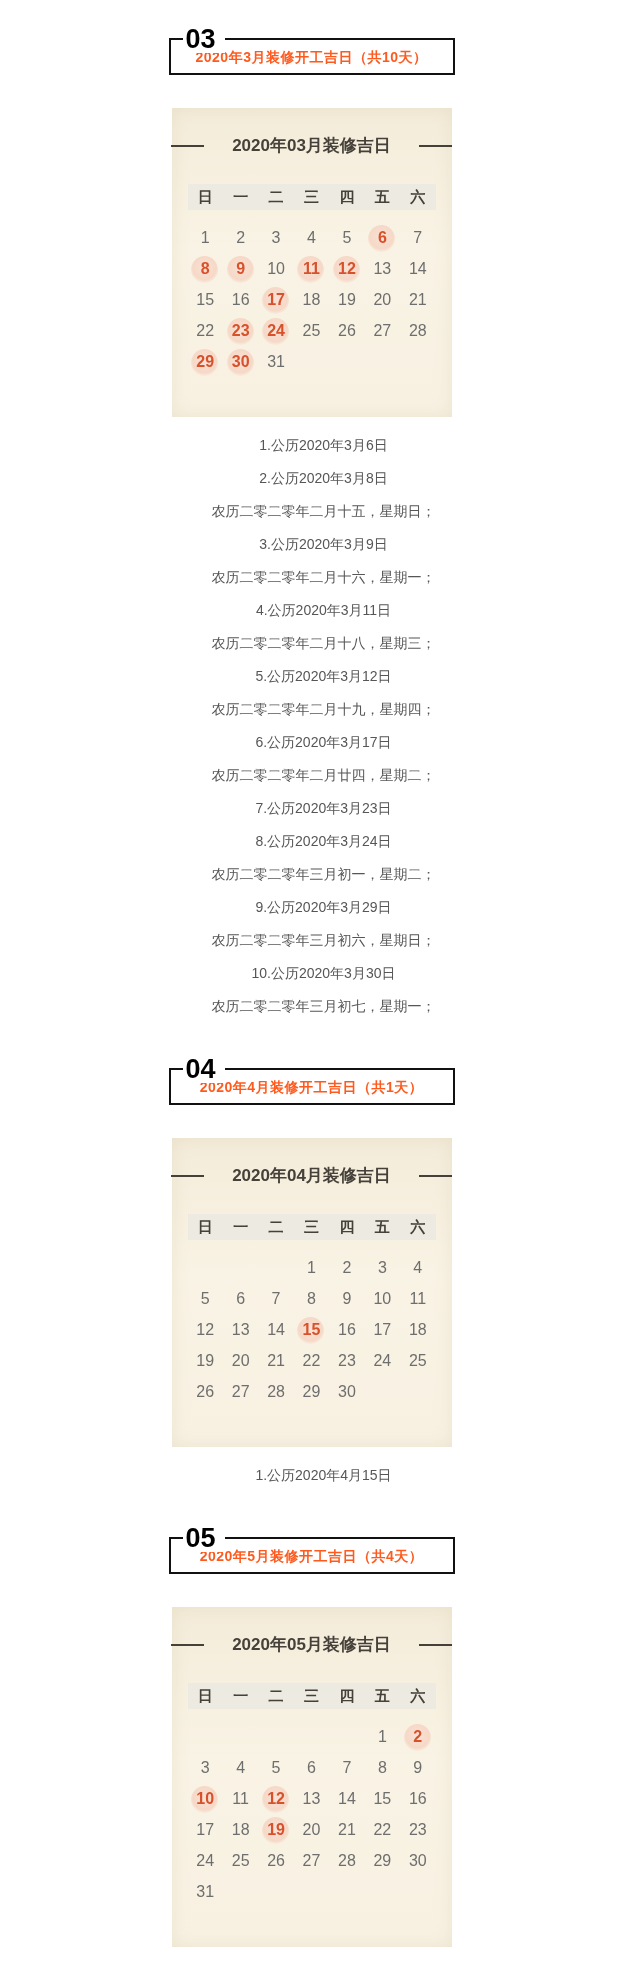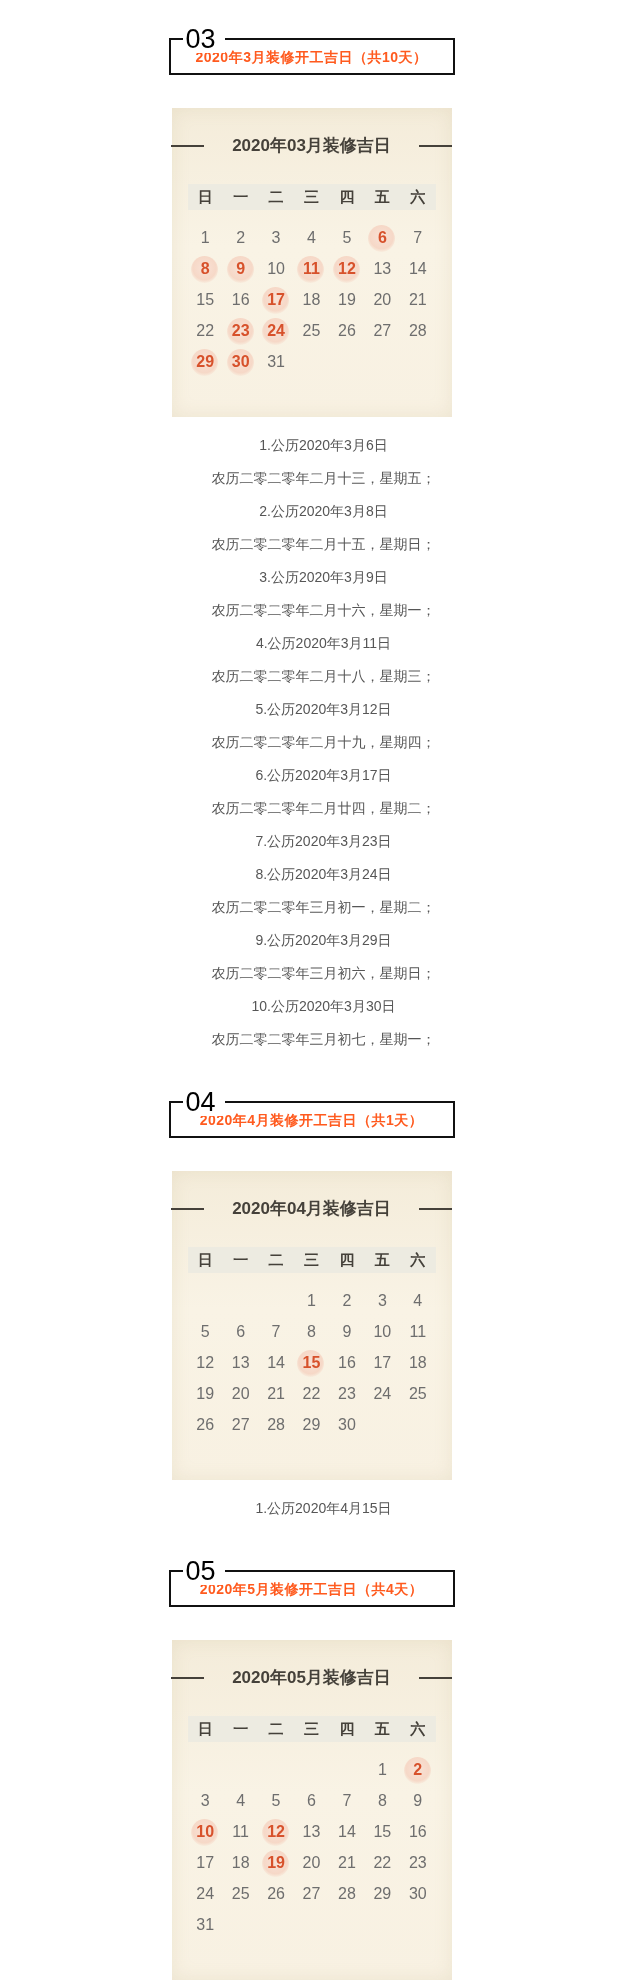--- a/index.html
+++ b/index.html
@@ -25,21 +25,21 @@
   
   .sec-head{
     width:282px;height:33px;margin:0 auto;position:relative;
     border:2px solid var(--section-border);
     display:flex;align-items:center;justify-content:center;
     background:#fff;
   }
   .sec-num{
     position:absolute;top:-15px;left:12px;
     background:#fff;padding:0 9px 0 3px;
-    font-size:27px;line-height:28px;font-weight:normal;color:#000;
+    font-size:27px;line-height:28px;font-weight:bold;color:#000;
   }
   .sec-banner-text{
     font-size:14px;font-weight:bold;color:var(--banner-text);
     letter-spacing:.5px;padding-top:2px;
   }
 
   
   .calendar{
     width:280px;margin:33px auto 0;box-sizing:border-box;
     padding:26px 16px 40px;
@@ -136,21 +136,20 @@
           <span class="day">26</span>
           <span class="day">27</span>
           <span class="day">28</span>
           <span class="day lucky">29</span>
           <span class="day lucky">30</span>
           <span class="day">31</span>
         </div>
     </div>
     <div class="entries">
         <p class="entry-line">1.公历2020年3月6日</p>
-        <p class="entry-line">农历二零二零年二月十三，星期五；</p>
         <p class="entry-line">2.公历2020年3月8日</p>
         <p class="entry-line">农历二零二零年二月十五，星期日；</p>
         <p class="entry-line">3.公历2020年3月9日</p>
         <p class="entry-line">农历二零二零年二月十六，星期一；</p>
         <p class="entry-line">4.公历2020年3月11日</p>
         <p class="entry-line">农历二零二零年二月十八，星期三；</p>
         <p class="entry-line">5.公历2020年3月12日</p>
         <p class="entry-line">农历二零二零年二月十九，星期四；</p>
         <p class="entry-line">6.公历2020年3月17日</p>
         <p class="entry-line">农历二零二零年二月廿四，星期二；</p>

